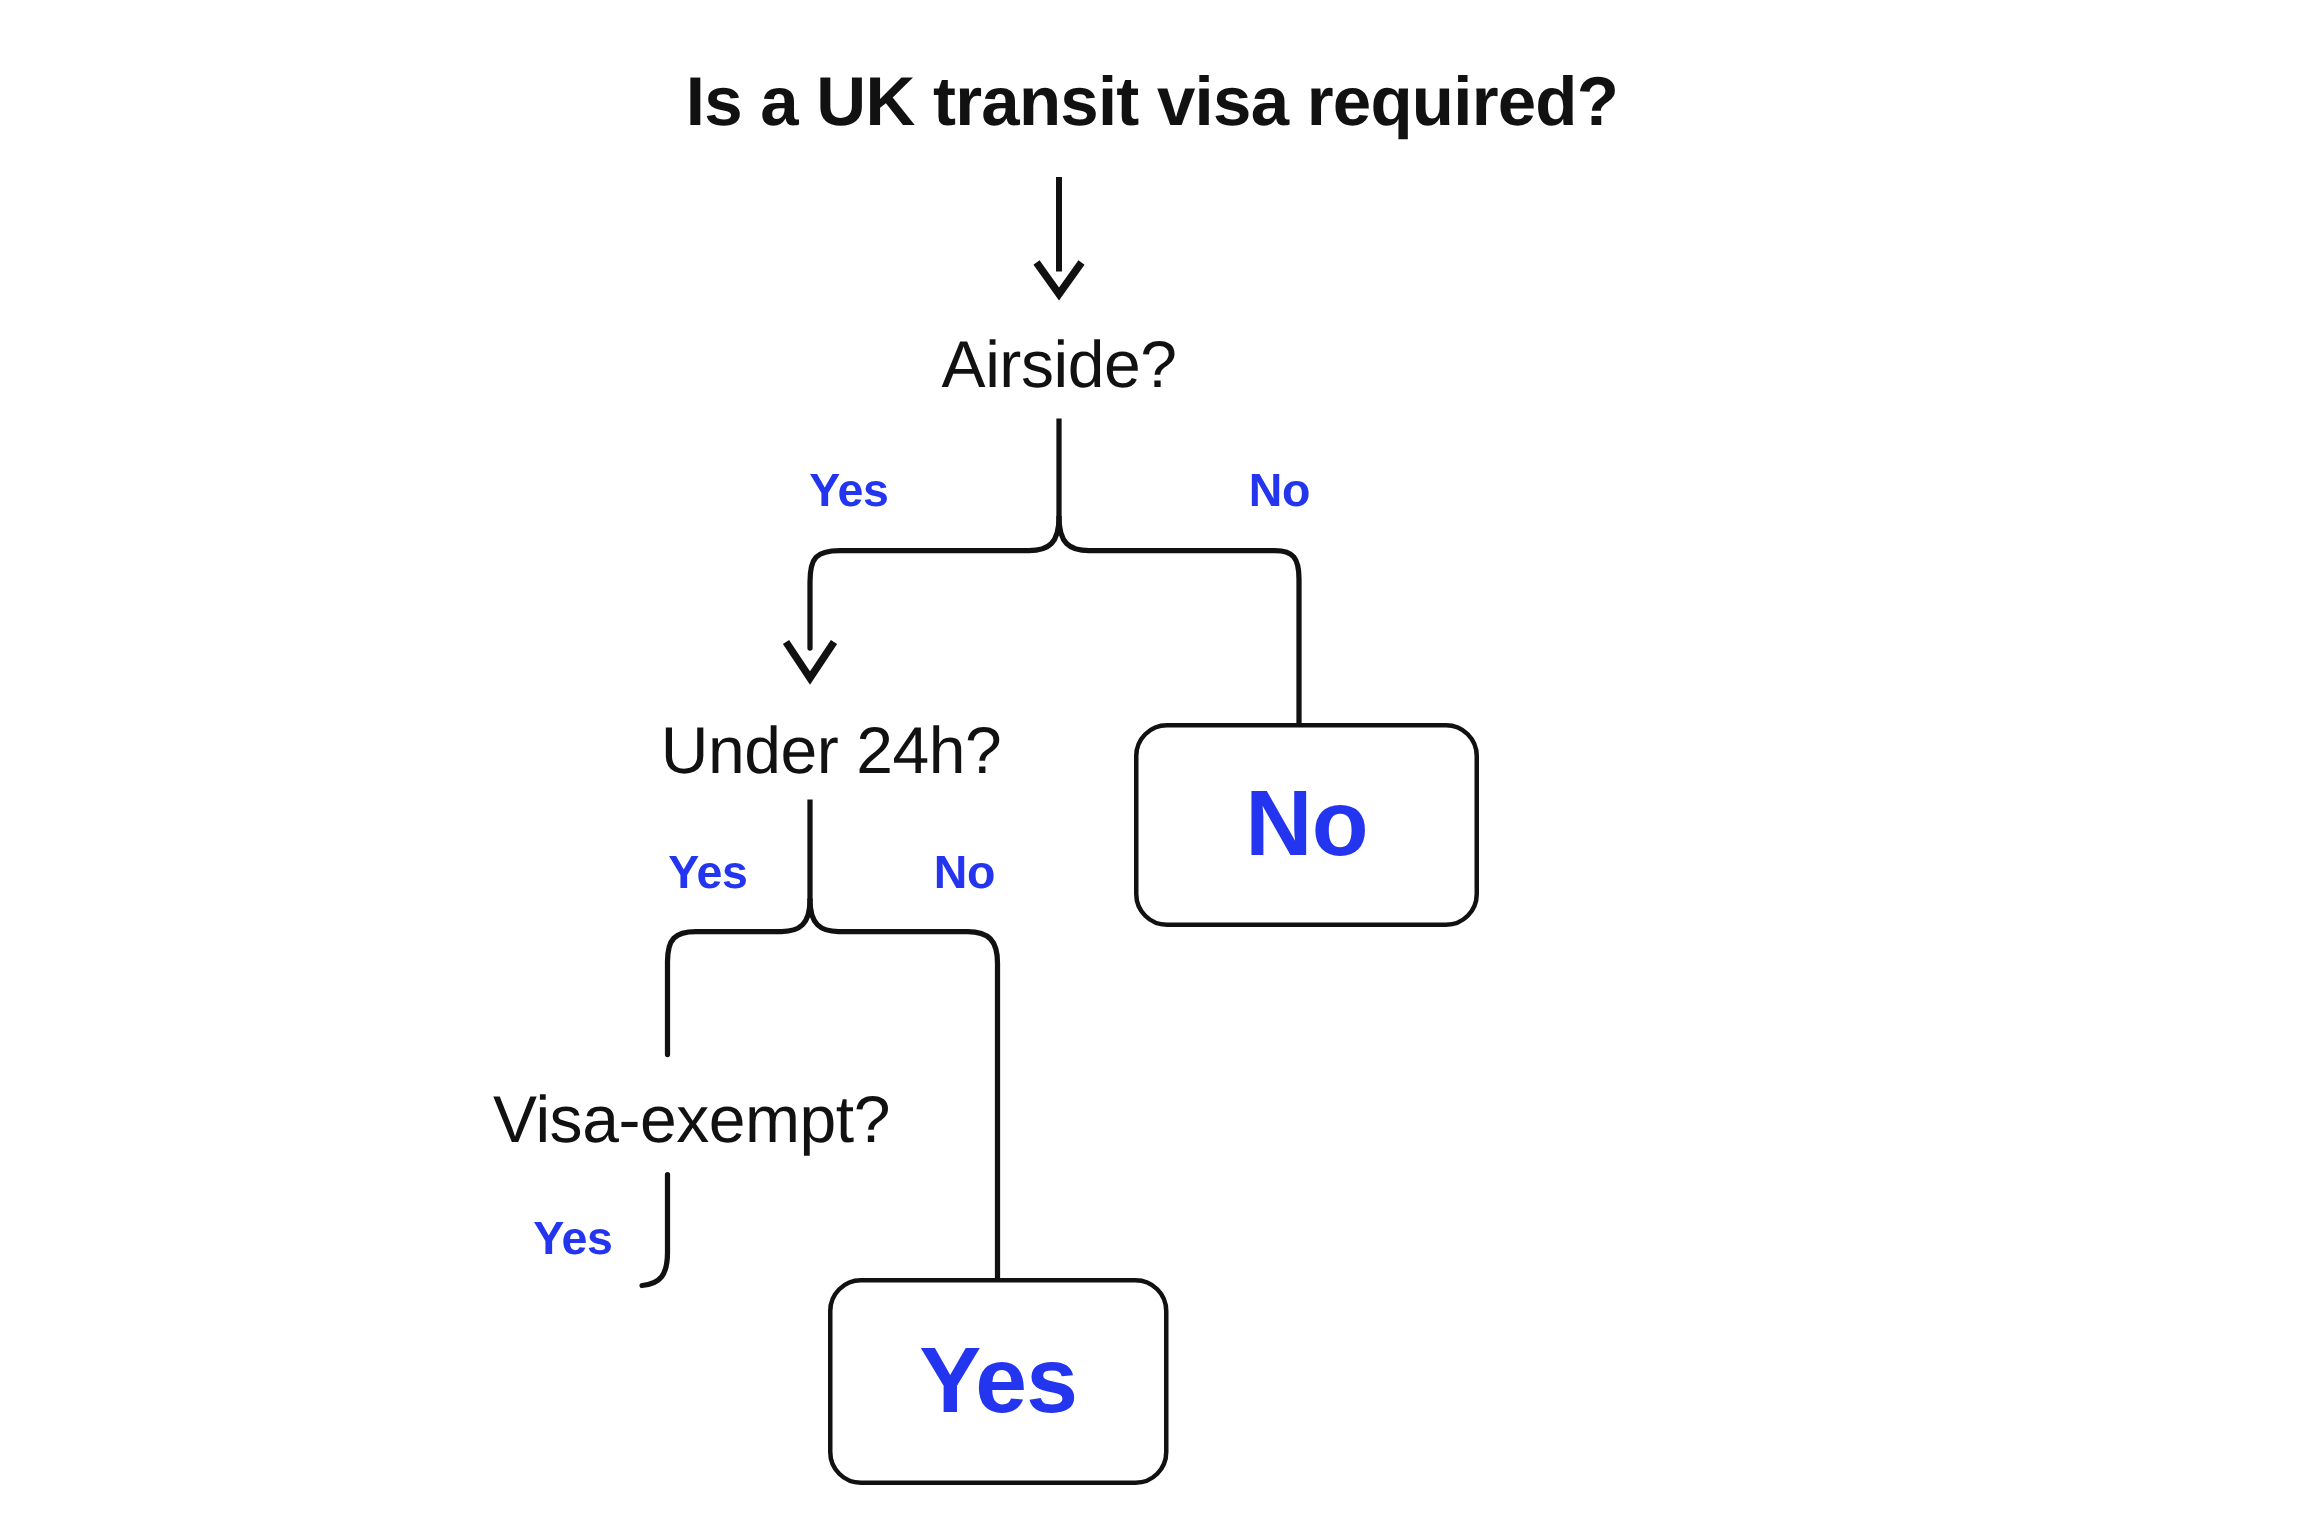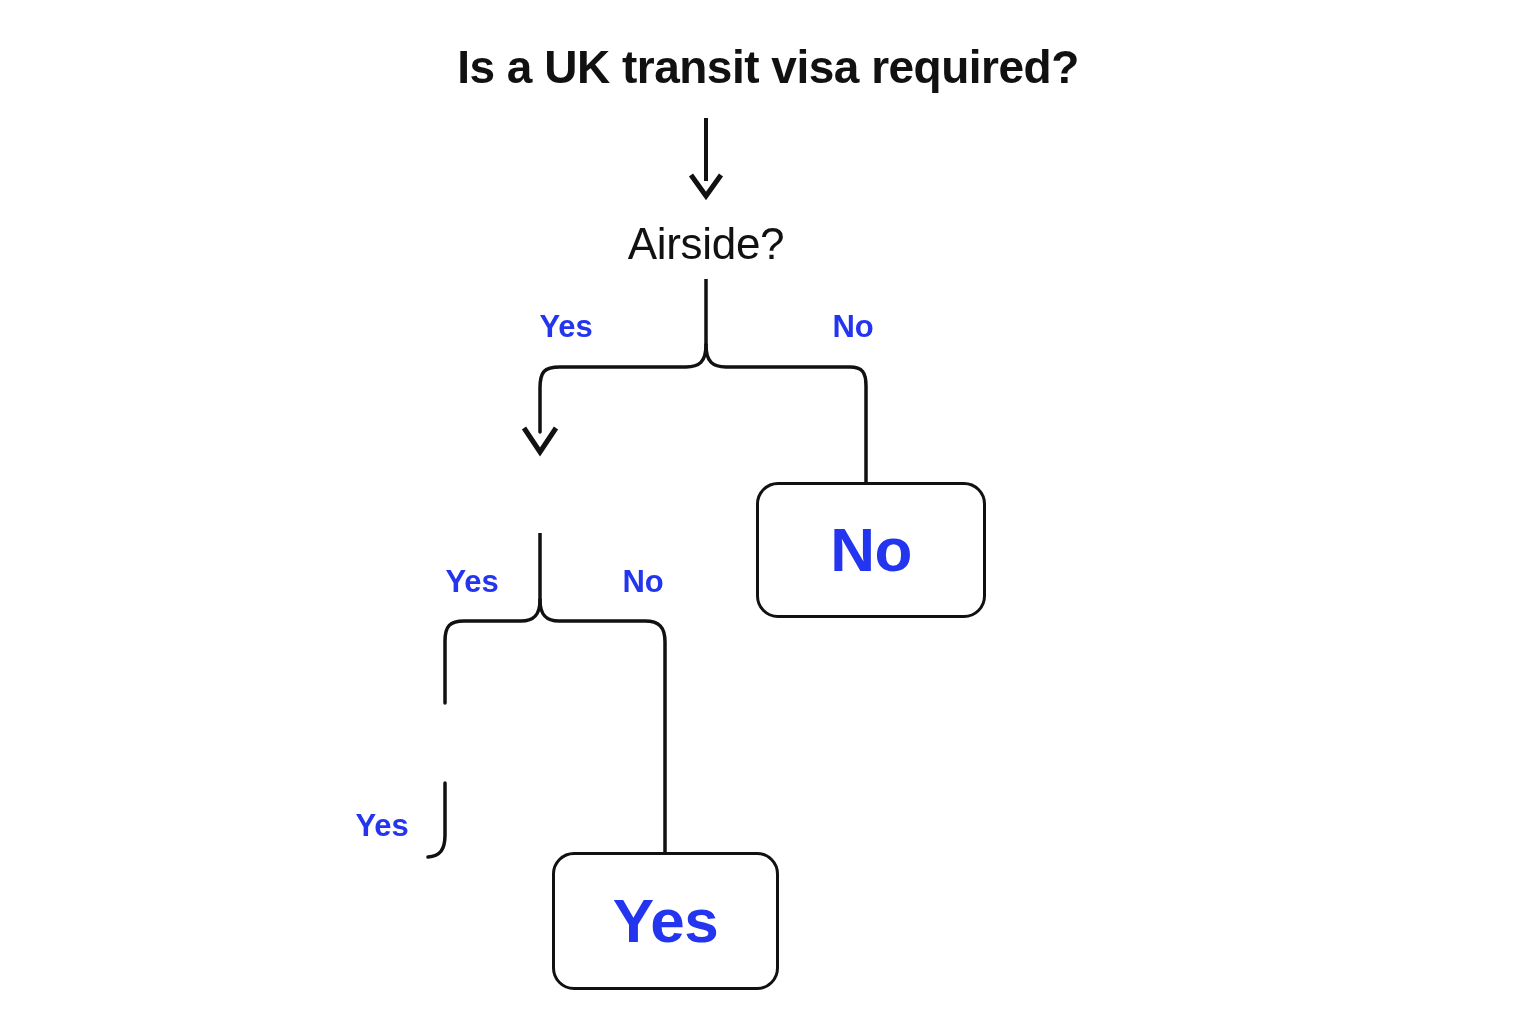--- a/index.html
+++ b/index.html
@@ -104,21 +104,23 @@
 
     <g>
       <path d="M445,783 L445,835 C445,850 440,856 428,857" fill="none" stroke="#111111" stroke-width="3.5" stroke-linecap="round"></path>
     </g>
   </svg>
 
   <div class="node-text title-text" style="left:50%; top:44px; transform:translateX(-50%);">Is a UK transit visa required?</div>
 
   <div class="node-text decision-text" style="left:706px; top:222px; transform:translateX(-50%);">Airside?</div>
 
+  <div class="node-text decision-text" style="left:554px; top:479px; transform:translateX(-50%);">Under 24h?</div>
 
+  <div class="node-text decision-text" style="left:461px; top:725px; transform:translateX(-50%);">Visa-exempt?</div>
 
   <div class="edge-label" style="left:566px; top:311px; transform:translateX(-50%);">Yes</div>
 
   <div class="edge-label" style="left:853px; top:311px; transform:translateX(-50%);">No</div>
 
   <div class="edge-label" style="left:472px; top:566px; transform:translateX(-50%);">Yes</div>
 
   <div class="edge-label" style="left:643px; top:566px; transform:translateX(-50%);">No</div>
 
   <div class="edge-label" style="left:382px; top:810px; transform:translateX(-50%);">Yes</div>

